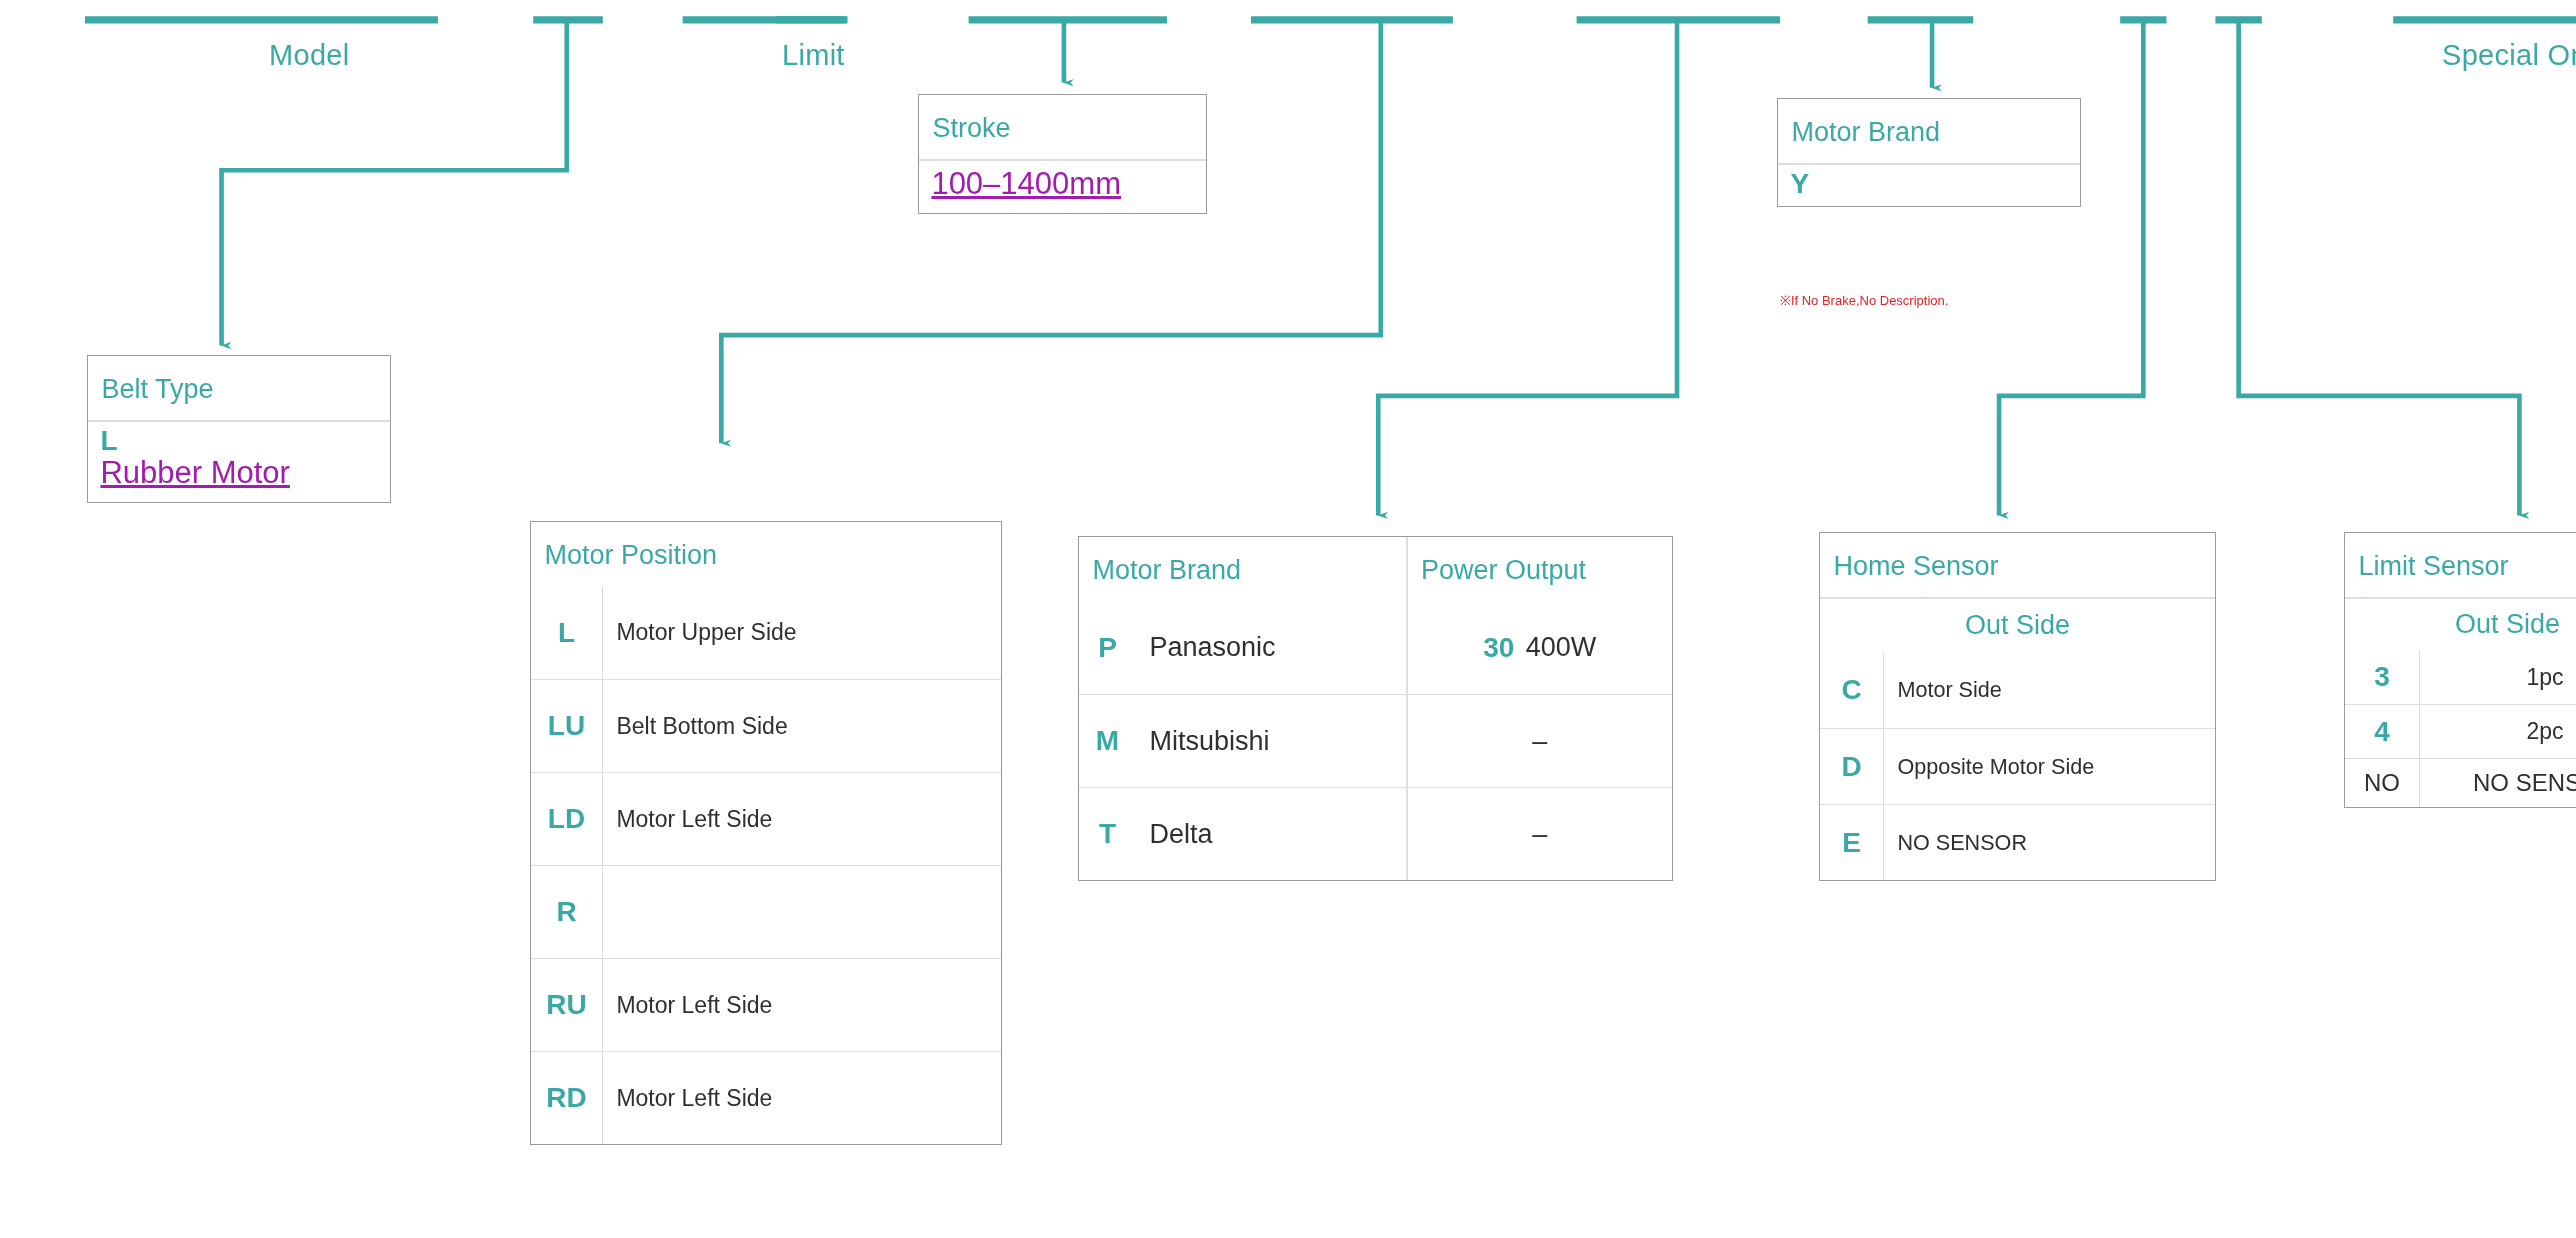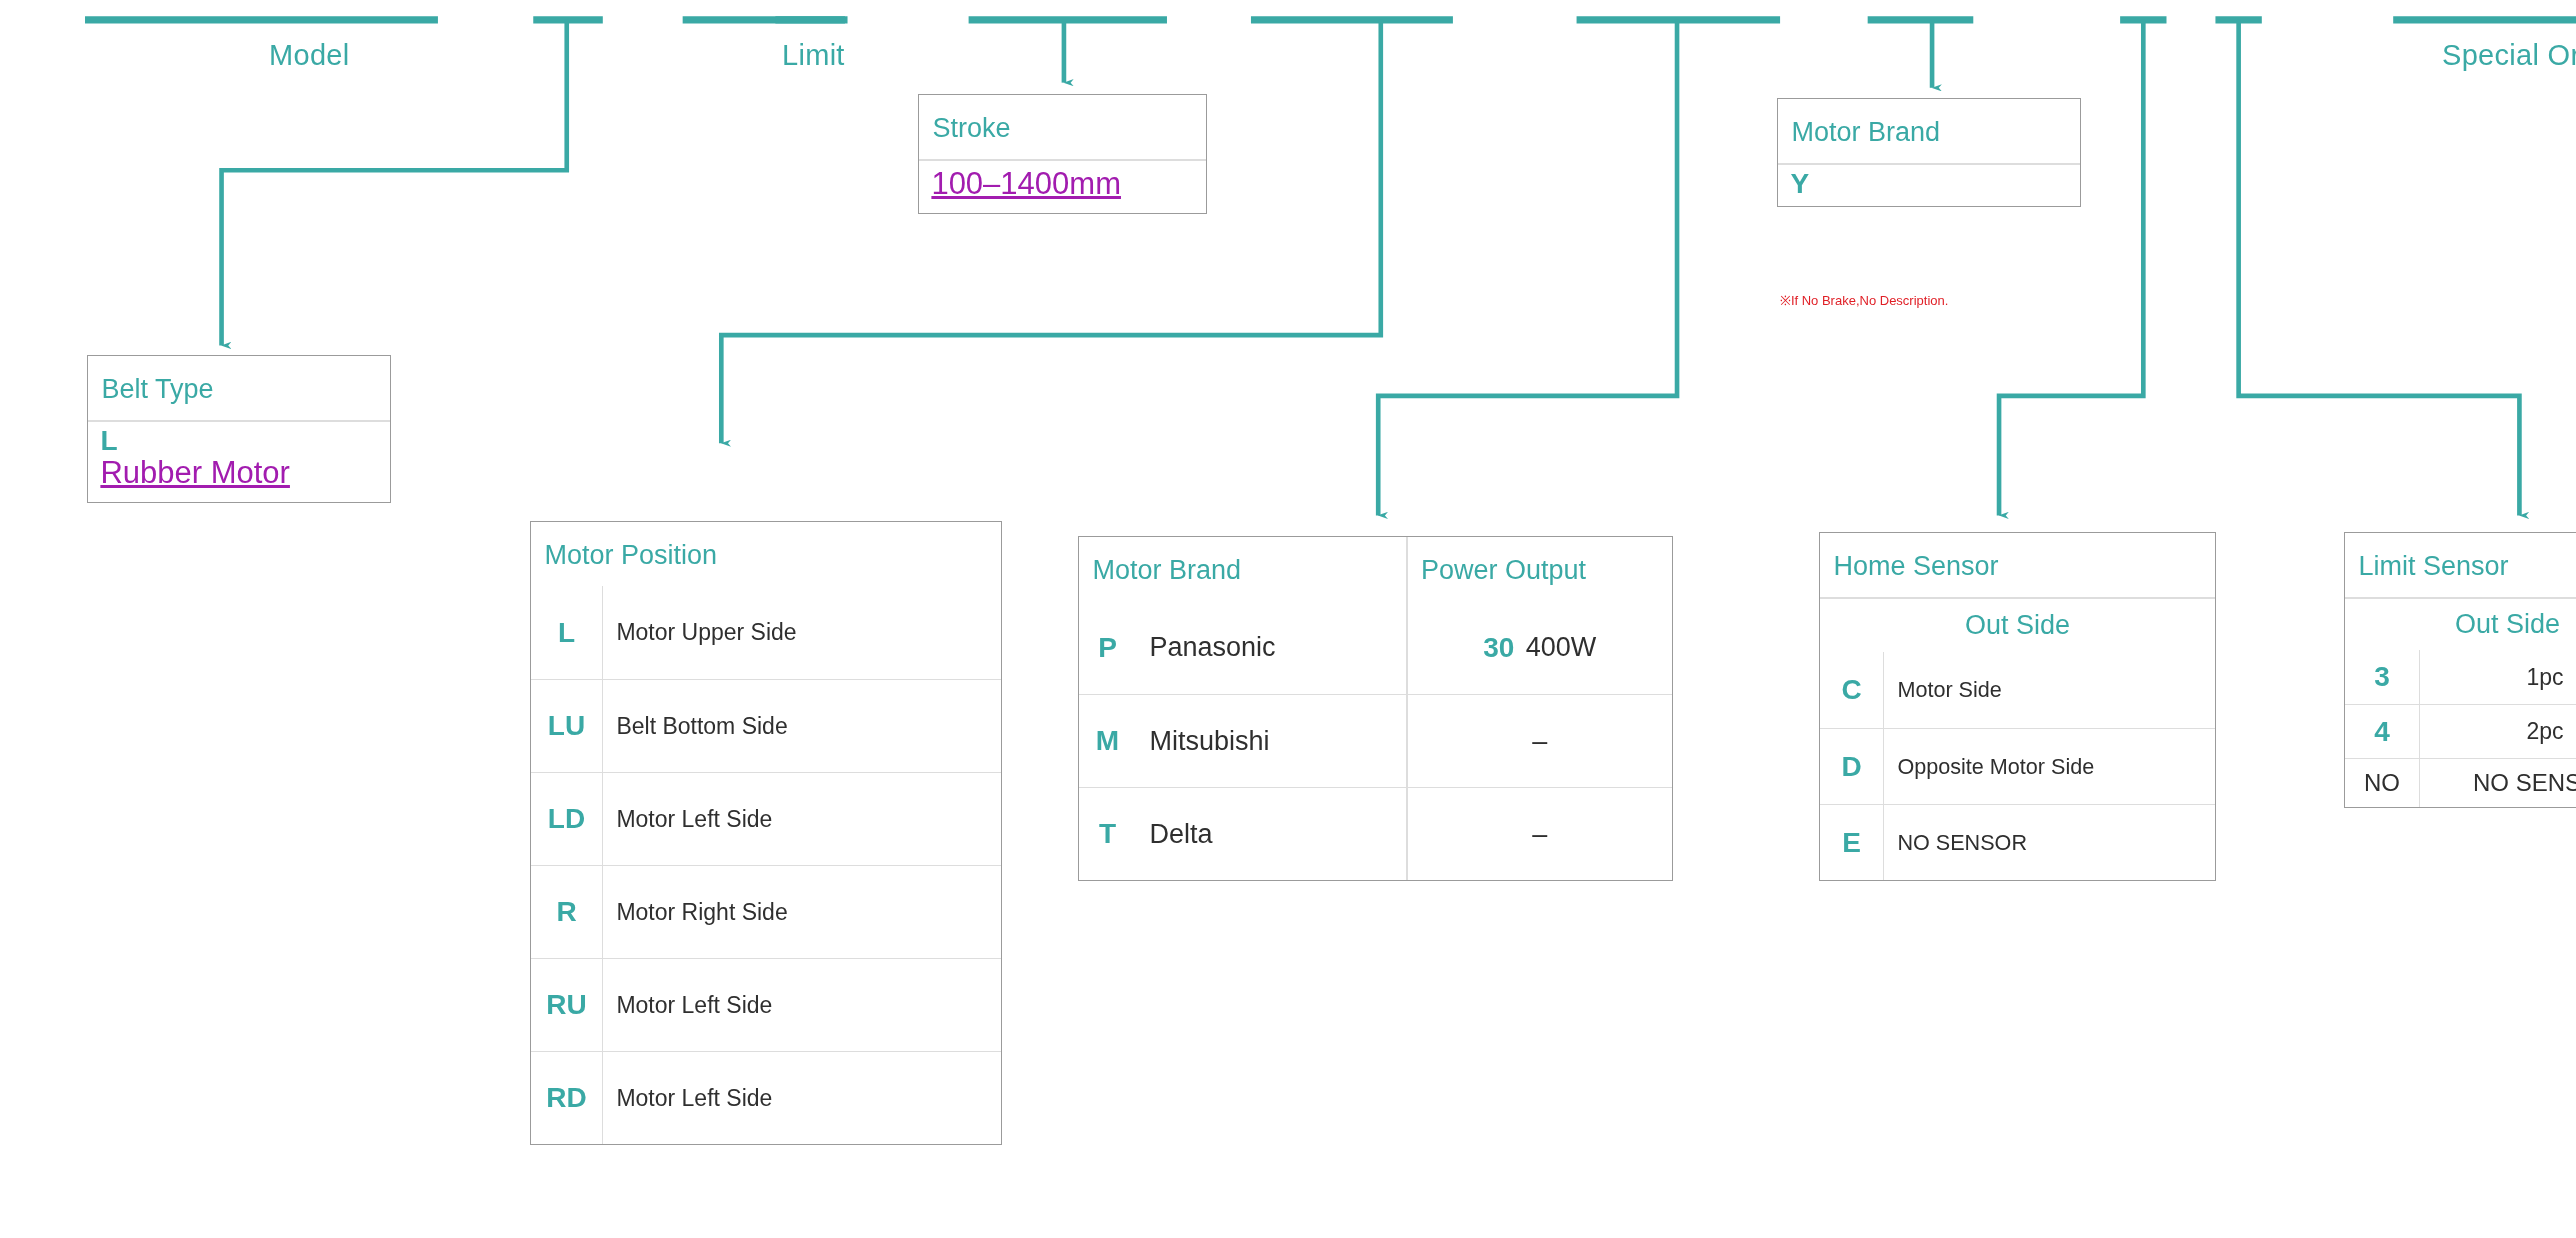--- a/index.html
+++ b/index.html
@@ -187,21 +187,20 @@
         <div class="trow" style="height: 93px;">
           <div class="cell-code" style="flex-basis: 72px;">LU</div>
           <div class="cell-desc">Belt Bottom Side</div>
         </div>
         <div class="trow" style="height: 93px;">
           <div class="cell-code" style="flex-basis: 72px;">LD</div>
           <div class="cell-desc">Motor Left Side</div>
         </div>
         <div class="trow" style="height: 93px;">
           <div class="cell-code" style="flex-basis: 72px;">R</div>
-          <div class="cell-desc">Motor Right Side</div>
         </div>
         <div class="trow" style="height: 93px;">
           <div class="cell-code" style="flex-basis: 72px;">RU</div>
           <div class="cell-desc">Motor Left Side</div>
         </div>
         <div class="trow" style="height: 93px;">
           <div class="cell-code" style="flex-basis: 72px;">RD</div>
           <div class="cell-desc">Motor Left Side</div>
         </div>
       </div>

